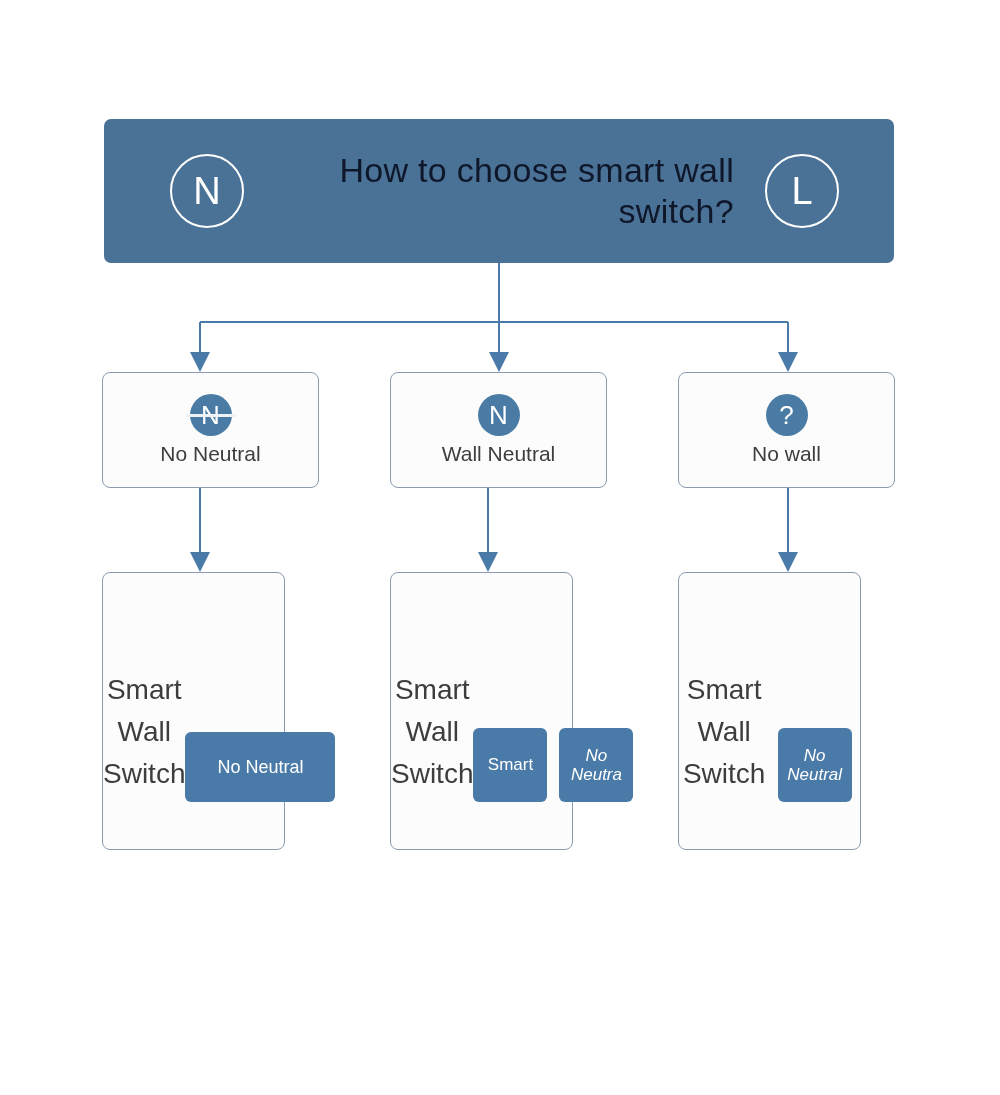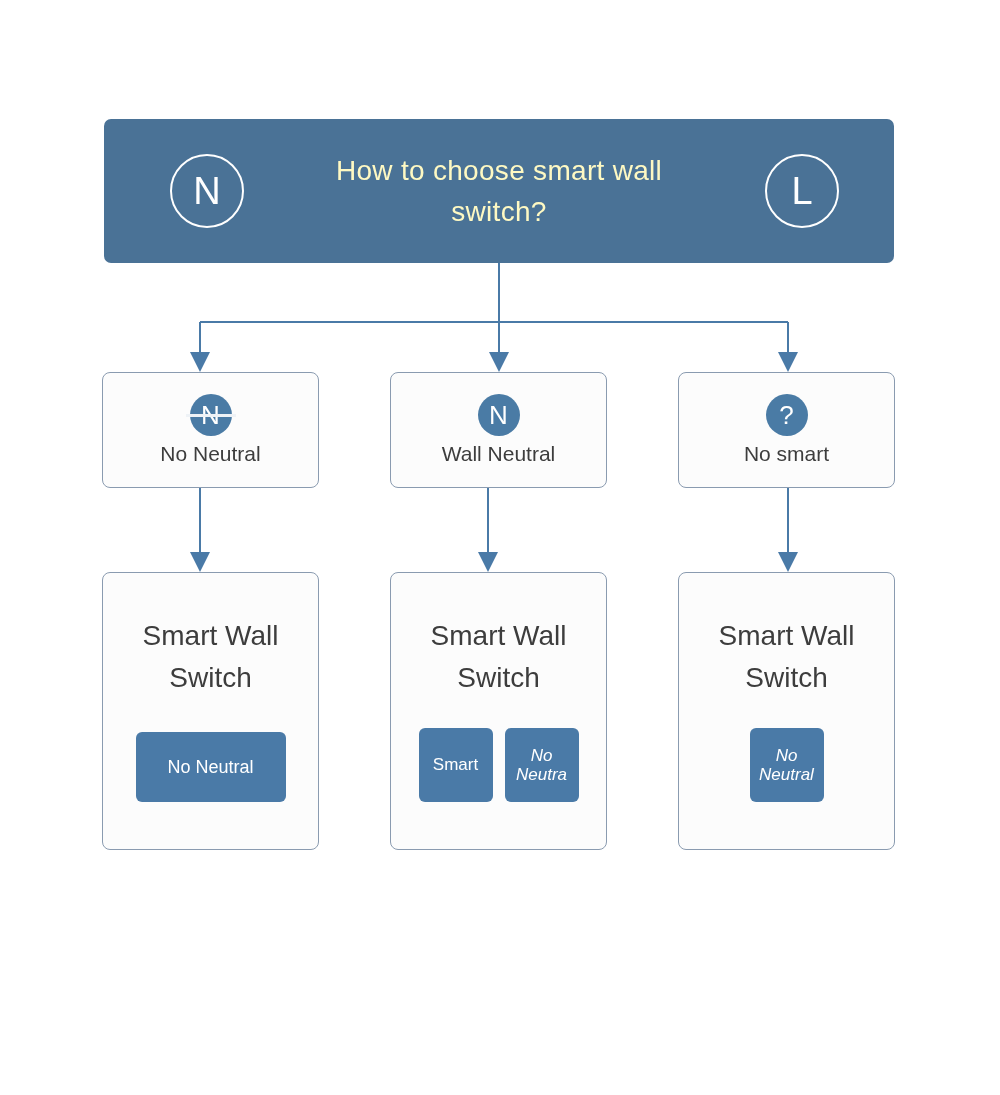--- a/index.html
+++ b/index.html
@@ -39,25 +39,25 @@
     width: 790px;
     height: 144px;
     background: #4a7296;
     border-radius: 7px;
     z-index: 2;
     display: flex;
     align-items: center;
     justify-content: center;
   }
   .header-title {
-    color: #fef9c3;
-    font-size: 28px;
+    color: #0f172a;
+    font-size: 34px;
     line-height: 41px;
     font-weight: 400;
-    text-align: center;
+    text-align: right;
     letter-spacing: 0.3px;
     width: 470px;
     white-space: pre-line;
   }
   .ring-badge {
     position: absolute;
     top: 50%;
     transform: translateY(-50%);
     width: 70px;
     height: 70px;
@@ -125,25 +125,25 @@
   .choice-label {
     font-size: 21px;
     color: #3d3d3d;
     font-weight: 400;
     text-align: center;
     line-height: 1.1;
   }
 
   
   .product-card {
-    width: 217px;
+    width: 183px;
     height: 278px;
     top: 572px;
     display: flex;
-    flex-direction: column;
+    flex-direction: row;
     align-items: center;
   }
   .product-card.p0 { left: 102px; }
   .product-card.p1 { left: 390px; }
   .product-card.p2 { left: 678px; }
 
   .product-title {
     margin-top: 42px;
     font-size: 28px;
     line-height: 42px;
@@ -236,21 +236,21 @@
     <div class="disc-badge">
       <span>N</span>
     </div>
     <div class="choice-label">Wall Neutral</div>
   </div>
 
   <div class="card choice-card c2">
     <div class="disc-badge">
       <span>?</span>
     </div>
-    <div class="choice-label">No smart</div>
+    <div class="choice-label">No wall</div>
   </div>
 
   <div class="card product-card p0">
     <div class="product-title">Smart Wall
 Switch</div>
     <div class="btn-row">
       <button class="tag-btn wide">No Neutral</button>
     </div>
   </div>
 

